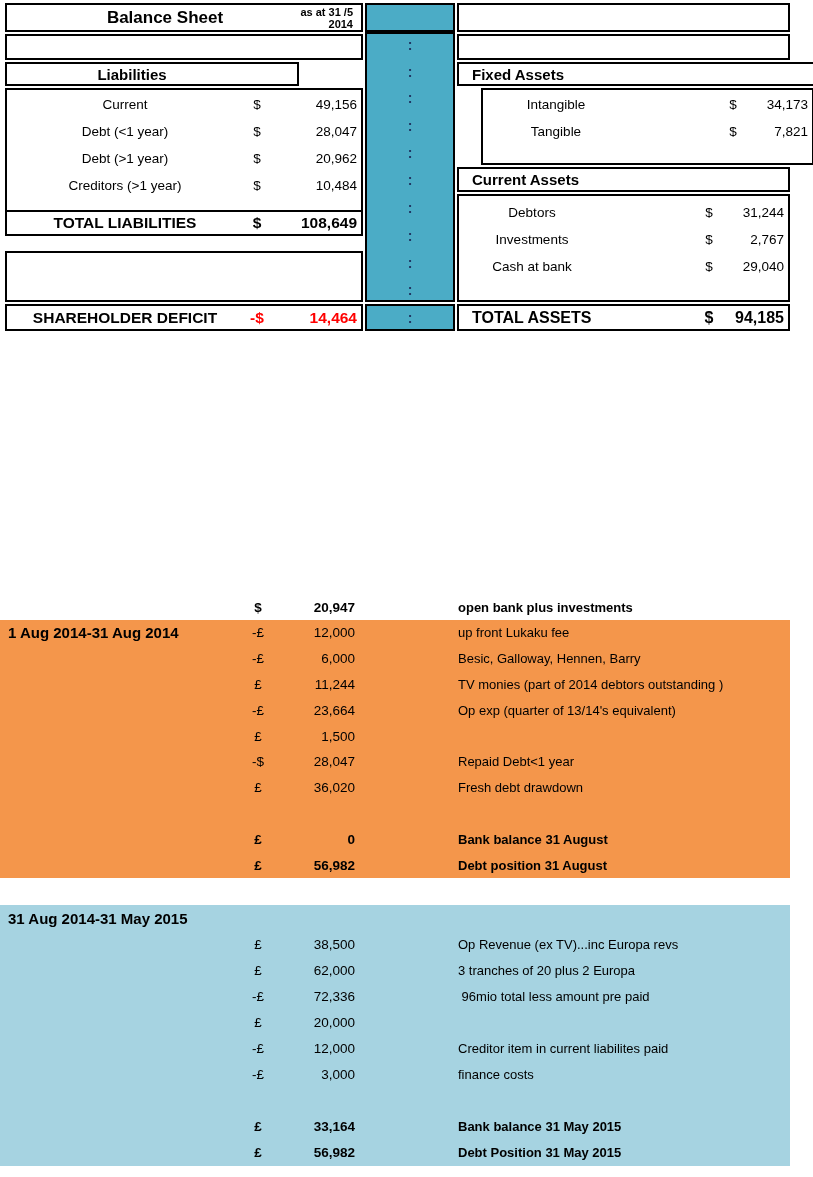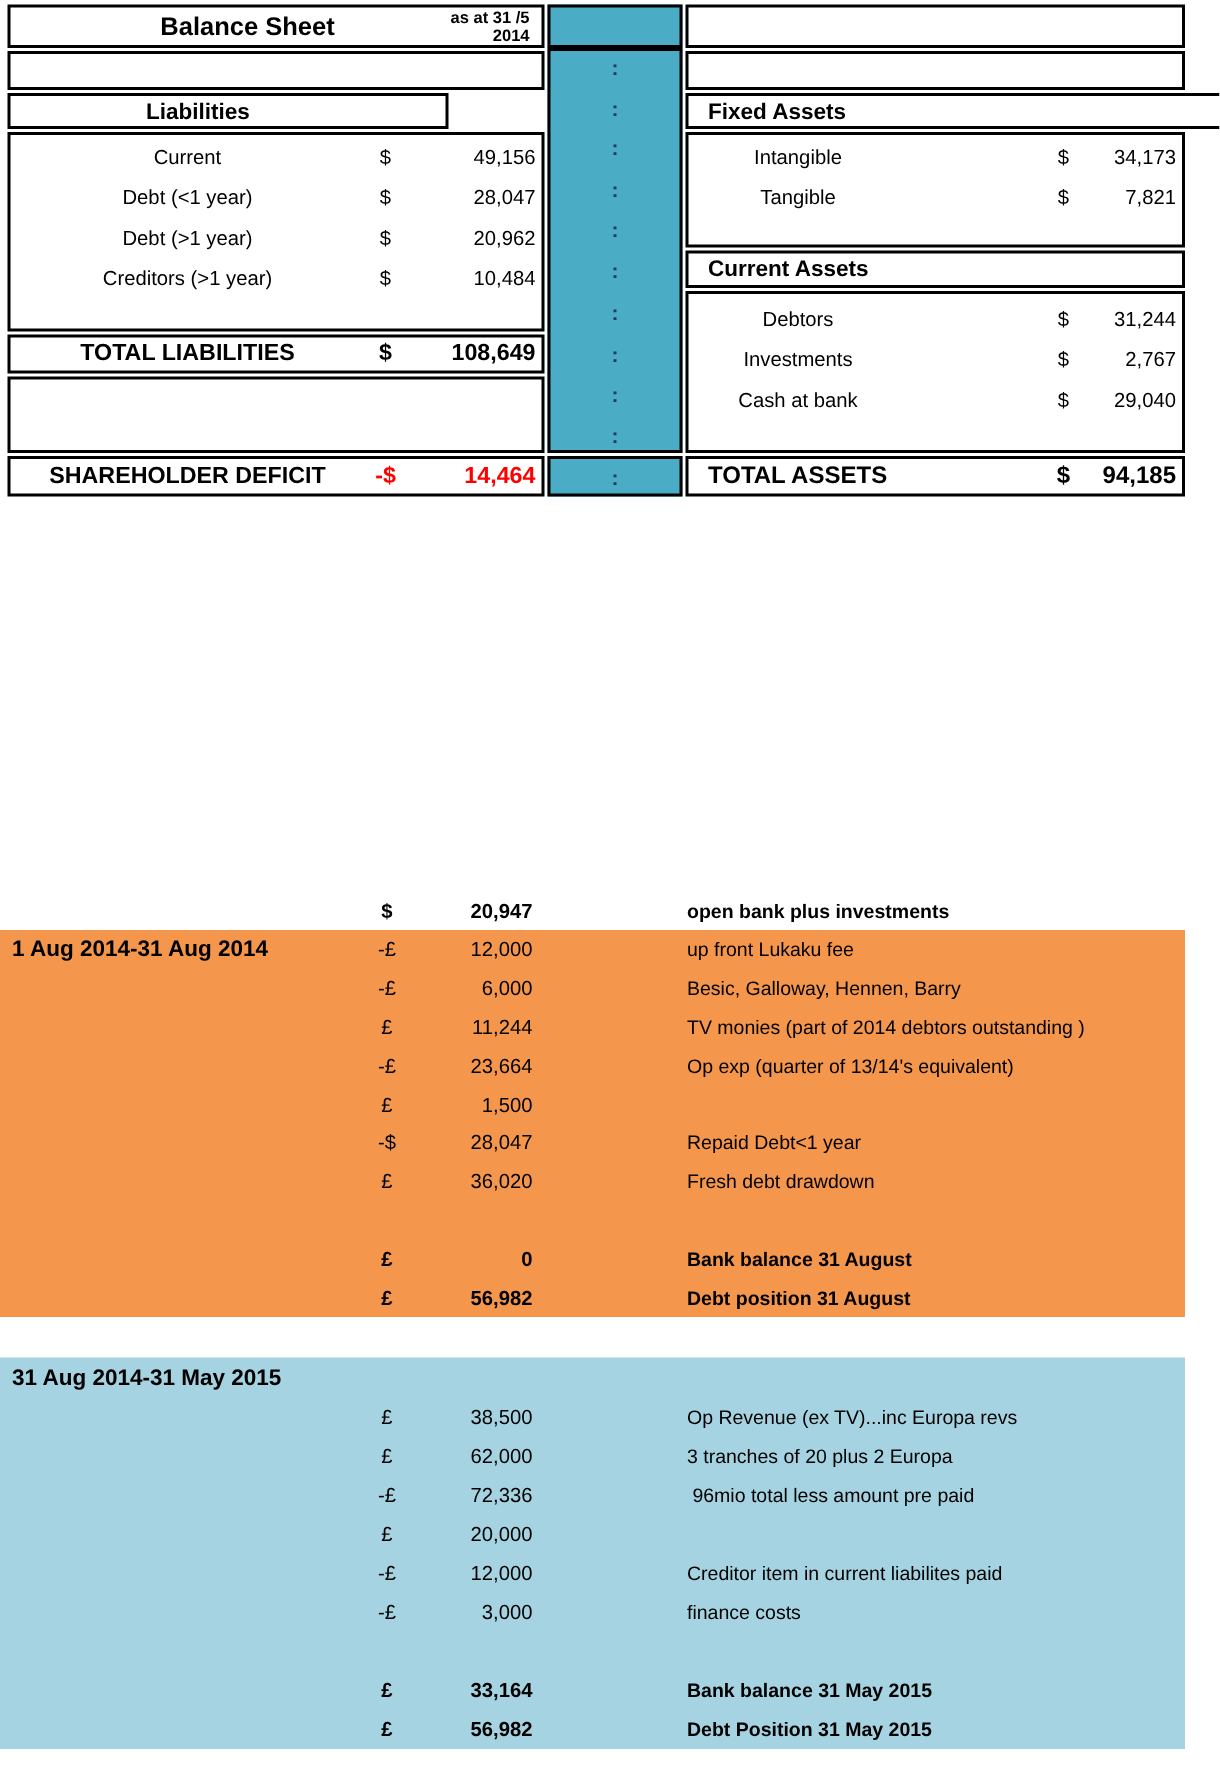--- a/index.html
+++ b/index.html
@@ -85,21 +85,21 @@
       <span class="cur">$</span>
       <span class="num">20,962</span>
     </div>
     <div class="mrow-l">
       <span class="lbl">Creditors (&gt;1 year)</span>
       <span class="cur">$</span>
       <span class="num">10,484</span>
     </div>
   </div>
 
-  <div class="box" style="left:5px; top:223px; width:358px; height:26px;">
+  <div class="box" style="left:5px; top:210px; width:358px; height:26px;">
     <div class="mrow-l totrow" style="height:100%;">
       <span class="lbl">TOTAL LIABILITIES</span>
       <span class="cur">$</span>
       <span class="num">108,649</span>
     </div>
   </div>
 
   <div class="box" style="left:5px; top:251px; width:358px; height:51px;"></div>
 
   <div class="box" style="left:5px; top:304px; width:358px; height:27px;">
@@ -129,21 +129,21 @@
 
   <div class="box" style="left:457px; top:3px; width:333px; height:29px;"></div>
   <div class="box" style="left:457px; top:34px; width:333px; height:26px;"></div>
 
   <div class="box" style="left:457px; top:62px; width:366px; height:24px;">
     <div class="fillcenter">
         <span class="hdr-left">Fixed Assets</span>
       </div>
   </div>
 
-  <div class="box vcenter" style="left:457px; top:88px; width:333px; height:77px; padding-top:1px;">
+  <div class="box vcenter" style="left:481px; top:88px; width:333px; height:77px; padding-top:1px;">
     <div class="mrow-r">
       <span class="lbl">Intangible</span>
       <span></span>
       <span class="cur">$</span>
       <span class="num">34,173</span>
     </div>
     <div class="mrow-r">
       <span class="lbl">Tangible</span>
       <span></span>
       <span class="cur">$</span>

